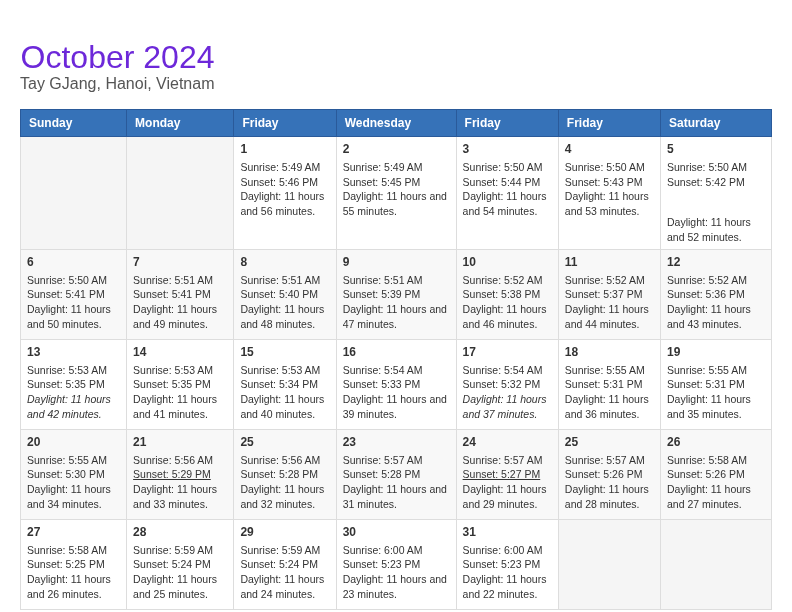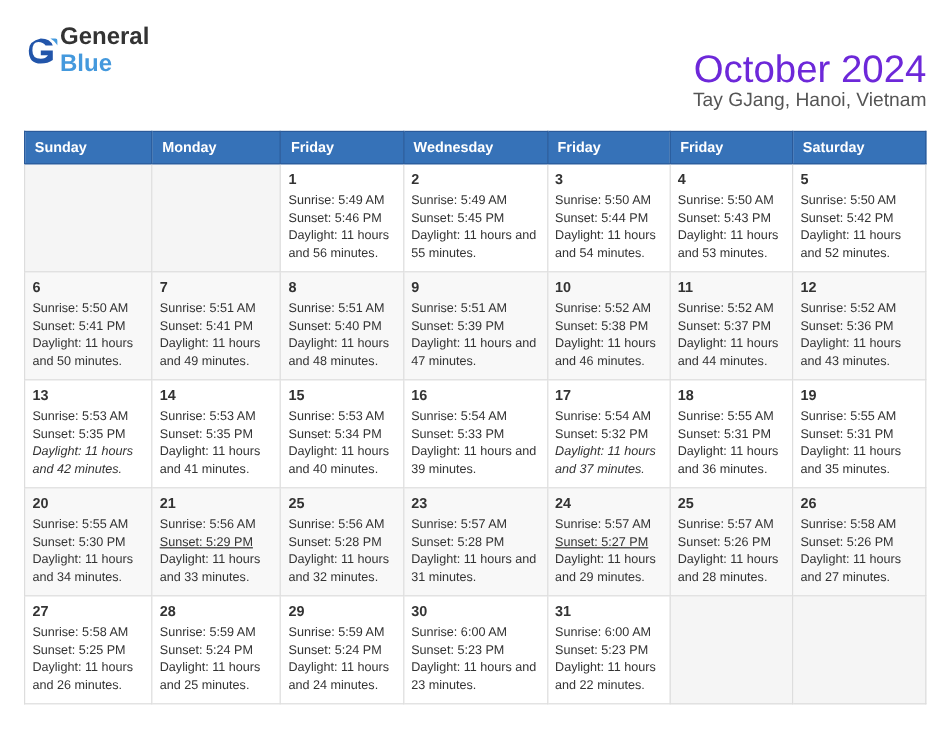--- a/index.html
+++ b/index.html
@@ -81,32 +81,20 @@
       margin-bottom: 2px;
     }
     .empty-cell {
       background: #f5f5f5 !important;
     }
   </style>
 </head>
 <body>
 
 <div class="header">
-  <div class="logo">
-    <svg class="logo-icon" viewBox="0 0 28 28" xmlns="http://www.w3.org/2000/svg">
-      <path d="M4 14 Q4 6 14 4 Q22 4 24 10 L18 10 Q16 7 12 7 Q7 7 7 14 Q7 21 14 21 Q18 21 20 18 L14 18 L14 14 L24 14 L24 22 Q20 25 14 25 Q4 25 4 14Z" fill="#2255aa"></path>
-      <path d="M22 4 L26 4 Q28 4 28 6 L28 10 Q26 6 22 4Z" fill="#4499dd"></path>
-    </svg>
-    <div>
-      <div class="logo-text">
-        <span>General</span>
-        <span style="color:#4499dd;">Blue</span>
-      </div>
-    </div>
-  </div>
   <div class="title-block">
     <h1>October 2024</h1>
     <h2>Tay GJang, Hanoi, Vietnam</h2>
   </div>
 </div>
 
 <table>
   <thead>
     <tr>
     <th>Sunday</th>
@@ -143,21 +131,21 @@
         <td>
           <span class="day-num">4</span>
           <span style="display: block;">Sunrise: 5:50 AM</span>
           <span style="display: block;">Sunset: 5:43 PM</span>
           <span style="display: block;">Daylight: 11 hours and 53 minutes.</span>
         </td>
         <td>
           <span class="day-num">5</span>
           <span style="display: block;">Sunrise: 5:50 AM</span>
           <span style="display: block;">Sunset: 5:42 PM</span>
-          <span style="display: block;">Daylight: 11 hours and 52 minutes.</span>
+          <span style="display: block; margin-top: 26px;">Daylight: 11 hours and 52 minutes.</span>
         </td>
       </tr>
       <tr>
         <td>
           <span class="day-num">6</span>
           <span style="display: block;">Sunrise: 5:50 AM</span>
           <span style="display: block;">Sunset: 5:41 PM</span>
           <span style="display: block;">Daylight: 11 hours and 50 minutes.</span>
         </td>
         <td>

